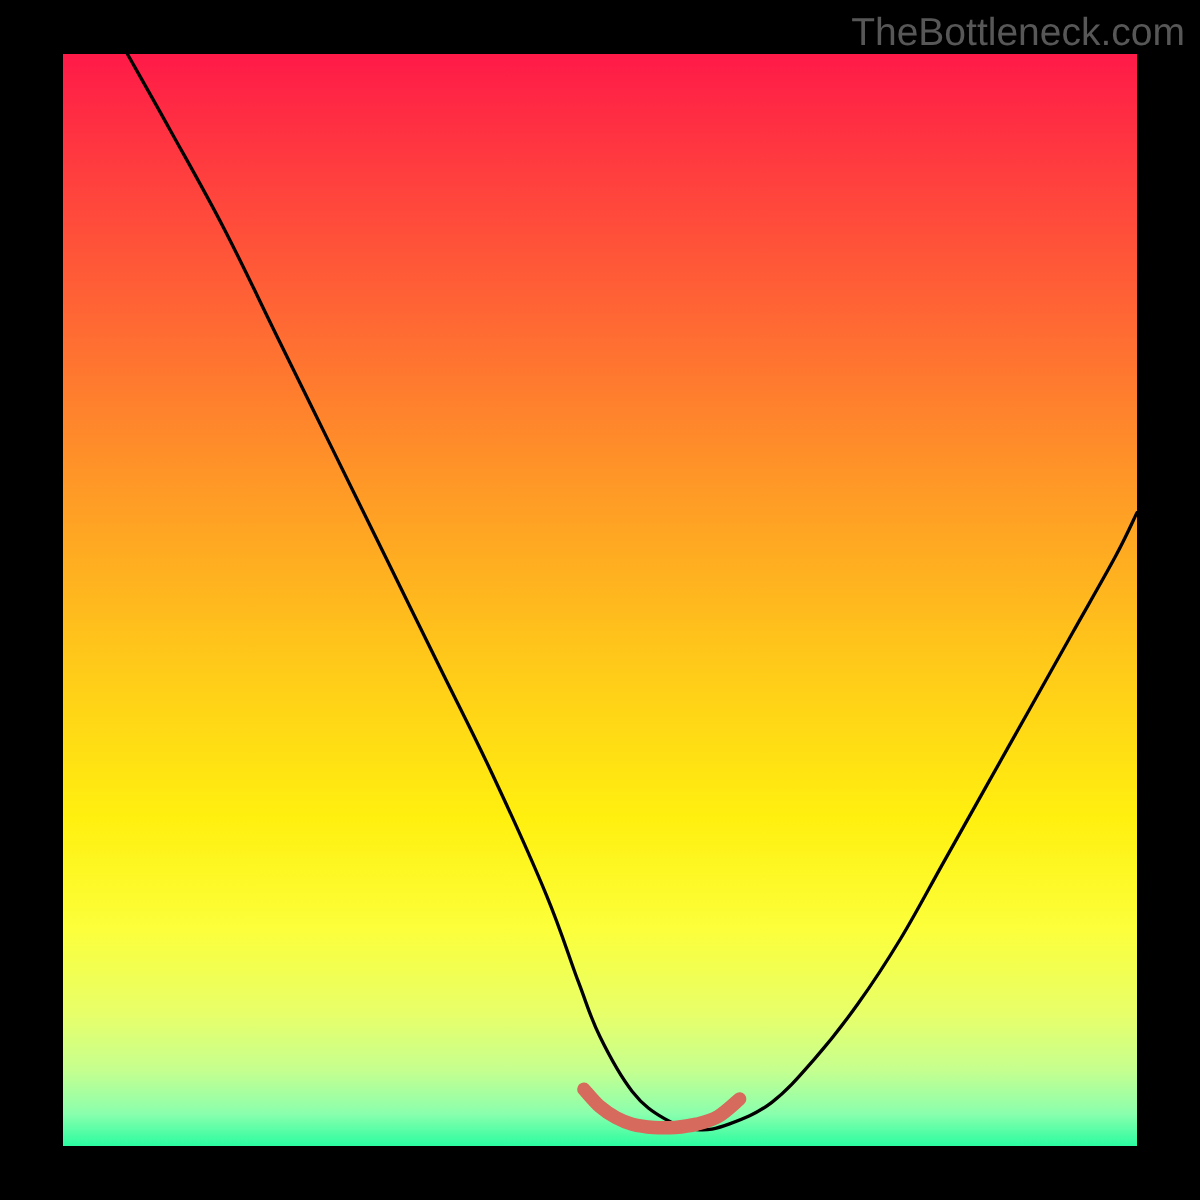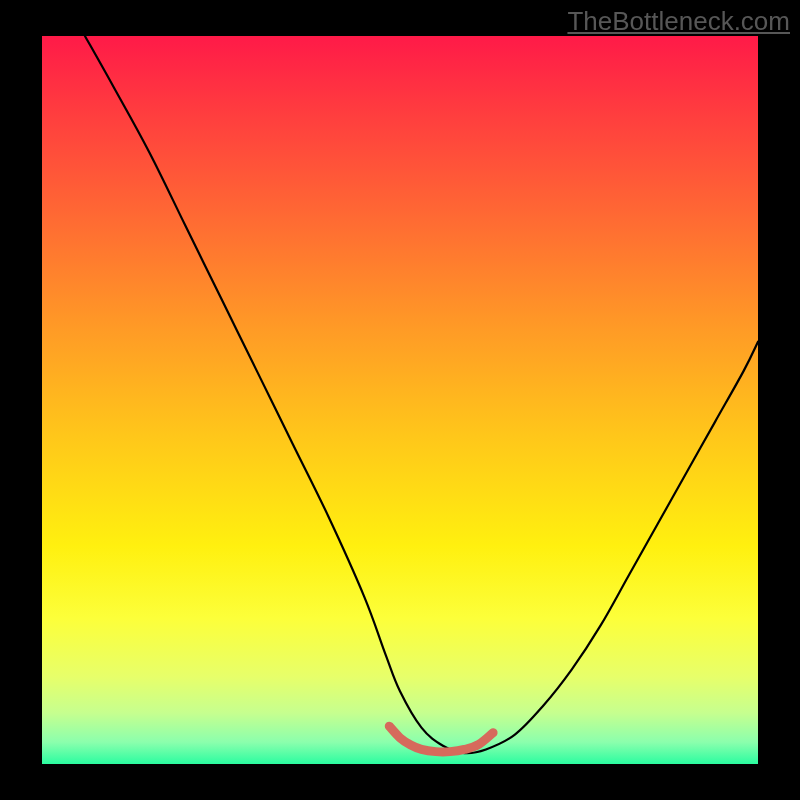--- a/index.html
+++ b/index.html
@@ -20,21 +20,20 @@
   .watermark {
     position: absolute;
     top: 6px;
     right: 10px;
     color: #575757;
     font-size: 26px;
     font-weight: 400;
     letter-spacing: 0px;
     z-index: 5;
     user-select: none;
-    text-decoration: underline;
   }
   svg {
     position: absolute;
     top: 0;
     left: 0;
   }
 </style>
 </head>
 <body>
 

